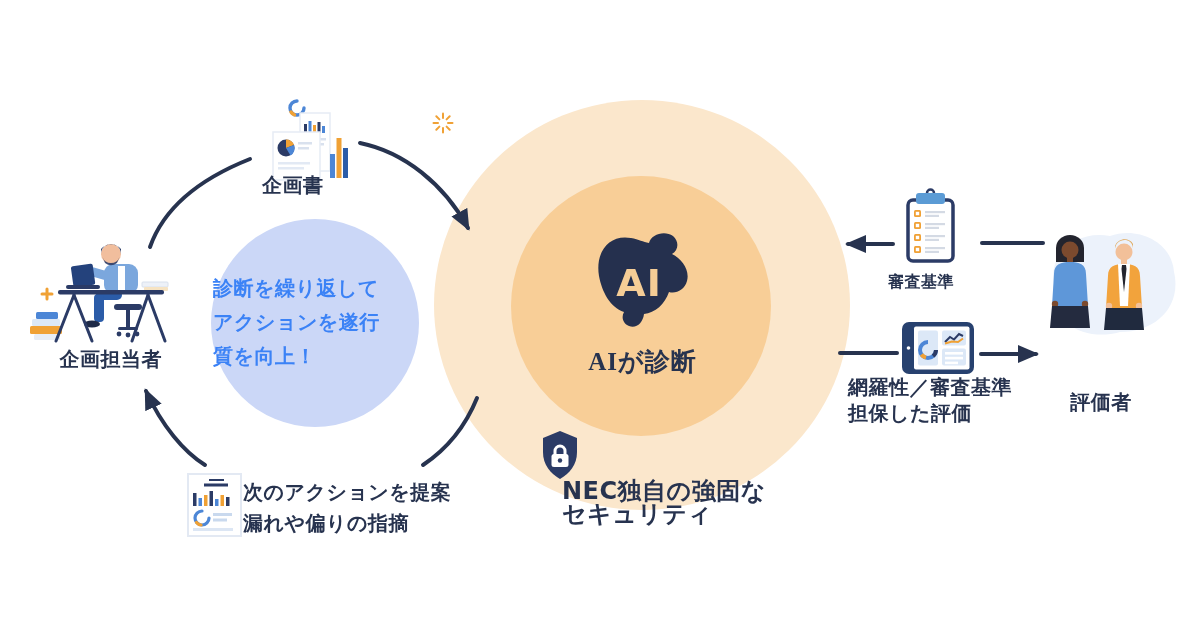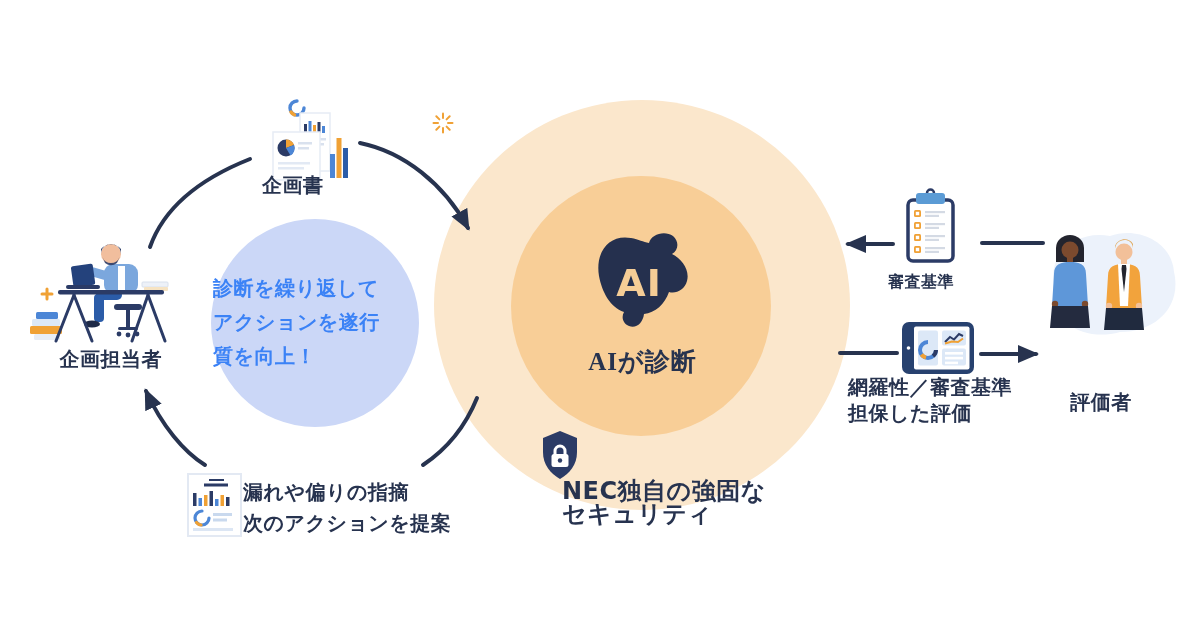--- a/index.html
+++ b/index.html
@@ -190,22 +190,22 @@
     <rect x="28" y="26" width="3.5" height="7" fill="#4C86D6"></rect>
     <rect x="33.5" y="22" width="3.5" height="11" fill="#F0A135"></rect>
     <rect x="39" y="24" width="3.5" height="9" fill="#2B3B66"></rect>
     <path d="M 15 38 A 7 7 0 1 0 22 45" stroke="#4C86D6" stroke-width="3.2" fill="none" stroke-linecap="round"></path>
     <path d="M 9.5 49.5 A 7 7 0 0 0 14 52" stroke="#F0A135" stroke-width="3.2" fill="none" stroke-linecap="round"></path>
     <rect x="26" y="40" width="19" height="3" fill="#C9D9EE"></rect>
     <rect x="26" y="45.5" width="14" height="3" fill="#C9D9EE"></rect>
     <rect x="6" y="55" width="40" height="3" fill="#DCE6F4"></rect>
   </svg>
   <div class="abs label lbl-feedback">
+    <div>次のアクションを提案</div>
     <div>漏れや偏りの指摘</div>
-    <div>次のアクションを提案</div>
   </div>
 
   <svg class="abs" style="left:906px;top:188px" width="52" height="78" viewBox="0 0 52 78">
     <circle cx="24.5" cy="5" r="3.5" stroke="#2B3B66" stroke-width="2.5" fill="#fff"></circle>
     <rect x="2" y="12" width="45" height="61" rx="5" fill="#fff" stroke="#2B3B66" stroke-width="3.5"></rect>
     <rect x="10" y="5" width="29" height="11" rx="3" fill="#5B9BD5"></rect>
     <g>
       <rect x="8" y="22" width="7" height="7" rx="1.5" fill="#F0A135"></rect>
         <rect x="9.8" y="23.8" width="3.4" height="3.4" fill="#fff"></rect>
       <rect x="19" y="23" width="20" height="2.2" fill="#D4DAE4"></rect>

